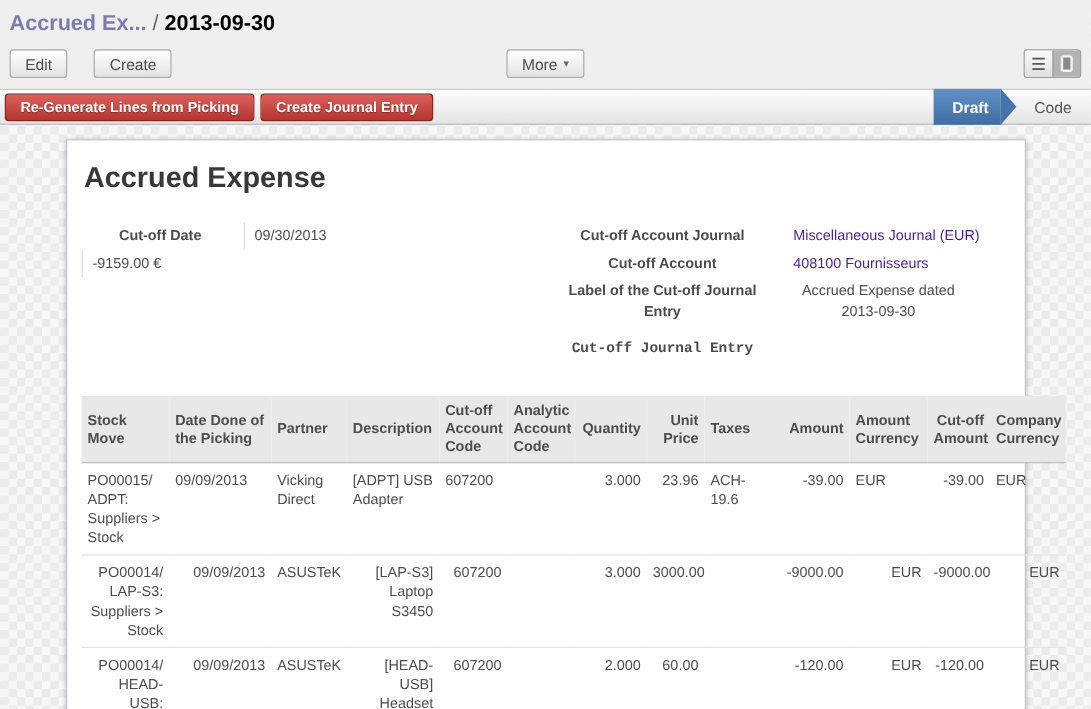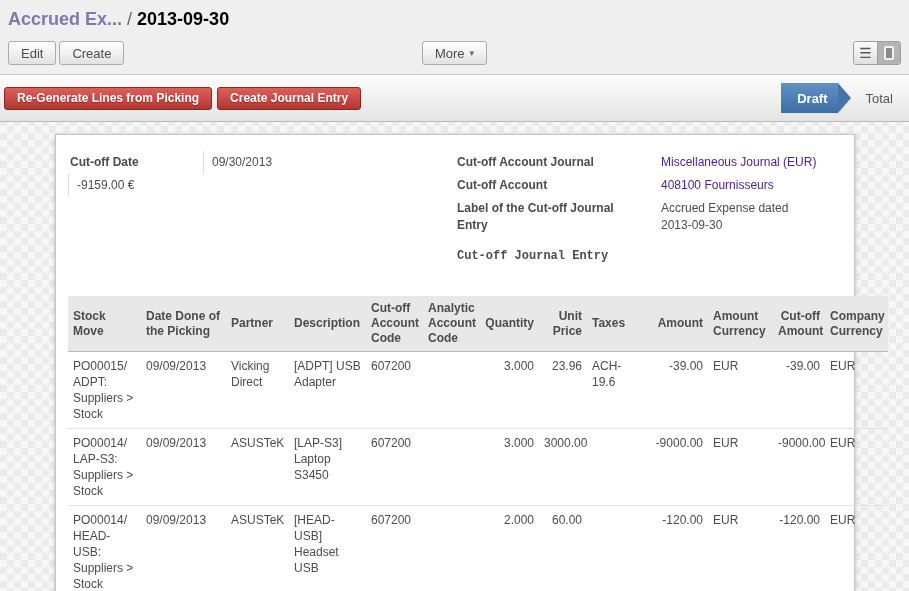--- a/index.html
+++ b/index.html
@@ -16,21 +16,21 @@
   }
 
   
   .topbar { background:#efefef; padding:6px 8px 8px 8px; }
   .breadcrumb { font-size:18px; font-weight:bold; line-height:26px; }
   .breadcrumb .parent { color:#7c7bad; cursor:pointer; }
   .breadcrumb .sep { color:#666; font-weight:normal; padding:0 5px; }
   .breadcrumb .current { color:#000000; }
 
   .toolbar { display:flex; align-items:center; margin-top:8px; height:26px; }
-  .toolbar .left  { flex:1; display:flex; gap:3px; }
+  .toolbar .left  { flex:1; display:flex; gap:22px; }
   .toolbar .mid   { flex:0 0 auto; }
   .toolbar .right { flex:1; display:flex; justify-content:flex-end; }
 
   .btn {
     display:inline-flex; align-items:center; gap:5px;
     font-size:13px; color:#4c4c4c;
     background:linear-gradient(#ffffff,#e2e2e2);
     border:1px solid #ababab; border-radius:3px;
     padding:3px 12px; height:24px; cursor:pointer;
     box-shadow:0 1px 1px rgba(255,255,255,.6) inset;
@@ -41,21 +41,21 @@
   .switcher .sw-btn { width:23px; display:flex; align-items:center; justify-content:center;
     background:linear-gradient(#fbfbfb,#e0e0e0); cursor:pointer; }
   .switcher .sw-btn + .sw-btn { border-left:1px solid #9e9e9e; }
   .switcher .sw-btn.active { background:#b3b3b3; }
   .list-glyph { font-size:14px; color:#555; line-height:1; }
   .form-glyph { width:10px; height:14px; border:2px solid #f2f2f2; border-radius:2px;
     background:#8a8a8a; display:block; }
 
   
   .statusbar {
-    height:48px; display:flex; align-items:center;
+    height:30px; display:flex; align-items:center;
     background:linear-gradient(#fdfdfd,#e4e4e4);
     border-top:1px solid #cacaca; border-bottom:1px solid #b9b9b9;
     padding-left:4px; position:relative;
   }
   .btn-danger {
     font-size:12px; font-weight:bold; color:#fff;
     text-shadow:0 1px 1px rgba(0,0,0,.3);
     background:linear-gradient(#dc5f59,#b33630);
     border:1px solid #8a2520; border-radius:3px;
     height:23px; padding:0 12px; margin-right:5px; cursor:pointer;
@@ -79,40 +79,40 @@
   .content { padding:12px 0 0 55px; }
   .sheet {
     width:800px; min-height:470px; background:#fff;
     border:1px solid #c3c3cb; box-shadow:0 1px 4px rgba(0,0,0,.25);
     padding:16px 12px 10px 12px;
   }
   .sheet-title { font-size:24px; font-weight:bold; color:#383838; margin:2px 0 22px 2px; }
 
   .fieldgroups { display:flex; }
   .fgroup { width:50%; }
-  .frow { display:flex; }
+  .frow { display:flex;text-align:center; }
   .flabel { font-size:12px; font-weight:bold; color:#4c4c4c; padding:3px 6px 3px 2px; line-height:17px; }
   .fvalue { font-size:12px; color:#4c4c4c; padding:3px 0 3px 8px; line-height:17px; }
   .fgroup.left .flabel { width:135px; }
   .fgroup.left .fvalue { border-left:1px solid #ddd; }
   .fgroup.right .flabel { width:198px; }
   .fgroup.right .fvalue.narrow { width:150px; }
   .fgroup.right .frow.gap { margin-top:8px;font-family:Liberation Mono, monospace; }
   a.olink { color:#4c1d95; text-decoration:none; cursor:pointer; }
 
   
   .listview { margin-top:28px; width:820px; }
   table.olist { border-collapse:collapse; table-layout:fixed; width:820px; font-size:12px; color:#4c4c4c; }
   table.olist th {
     background:#e8e8e8; font-weight:bold; text-align:left;
     padding:5px 5px; vertical-align:middle; line-height:15px;
     border-bottom:1px solid #bcbcbc;
   }
   table.olist td { padding:6px 5px; vertical-align:top; line-height:16px; overflow:hidden; }
-  table.olist tbody tr + tr td { border-top:1px solid #e3e3e3; }
+  table.olist tbody tr + tr td { border-top:1px solid #e3e3e3;text-align:right; }
   table.olist .num { text-align:right; }
   table.olist tbody tr { cursor:pointer; background:transparent; }
 </style>
 </head>
 <body>
 
 <div class="topbar">
   <div class="breadcrumb">
     <span class="parent">Accrued Ex...</span><span class="sep">/</span><span class="current">2013-09-30</span>
   </div>
@@ -138,25 +138,26 @@
       </div>
     </div>
   </div>
 </div>
 
 <div class="statusbar">
   <button class="btn-danger">Re-Generate Lines from Picking</button>
   <button class="btn-danger">Create Journal Entry</button>
   <div class="spacer"></div>
   <div class="state-active">Draft</div>
-  <div class="state-done">Total</div>
+  <div class="state-done">Code</div>
 </div>
 
 <div class="content">
   <div class="sheet">
+    <div class="sheet-title">Accrued Expense</div>
 
     <div class="fieldgroups">
       <div class="fgroup left">
         <div class="frow">
           <div class="flabel">Cut-off Date</div>
           <div class="fvalue">09/30/2013</div>
         </div>
         <div class="frow">
           <div class="fvalue">-9159.00 €</div>
         </div>

